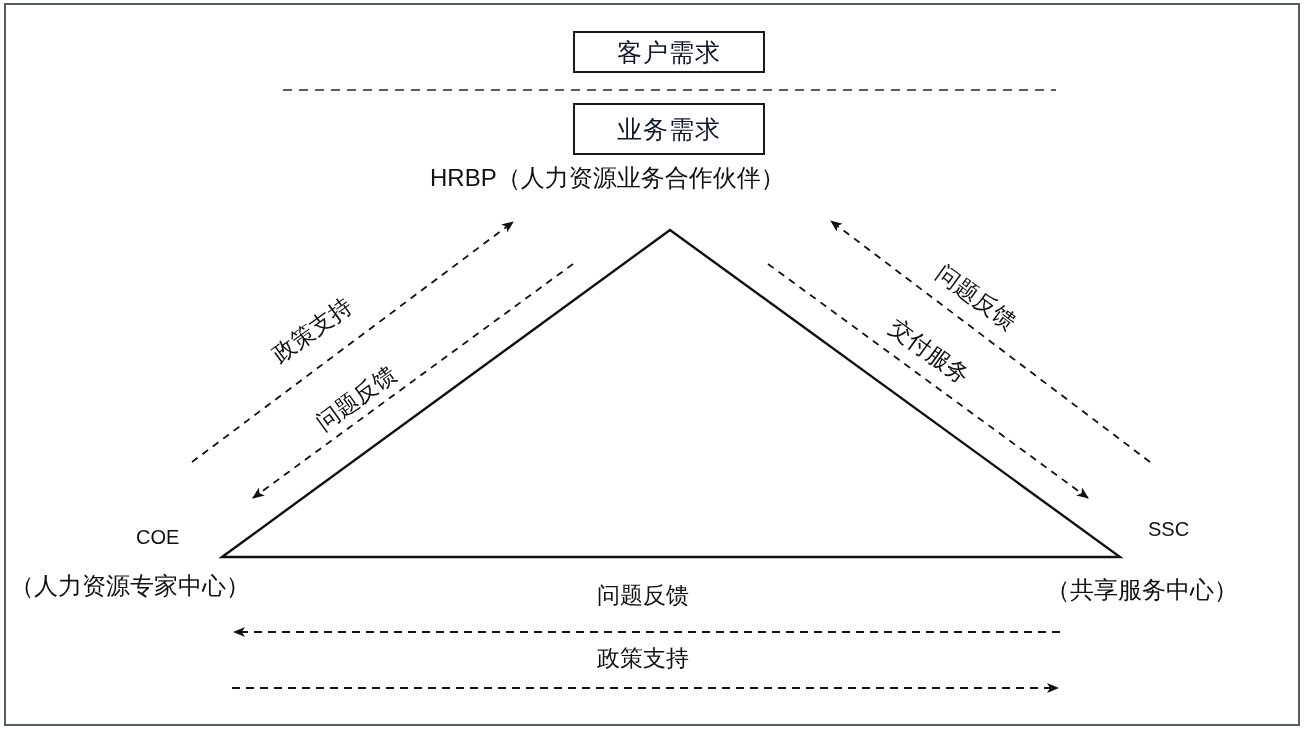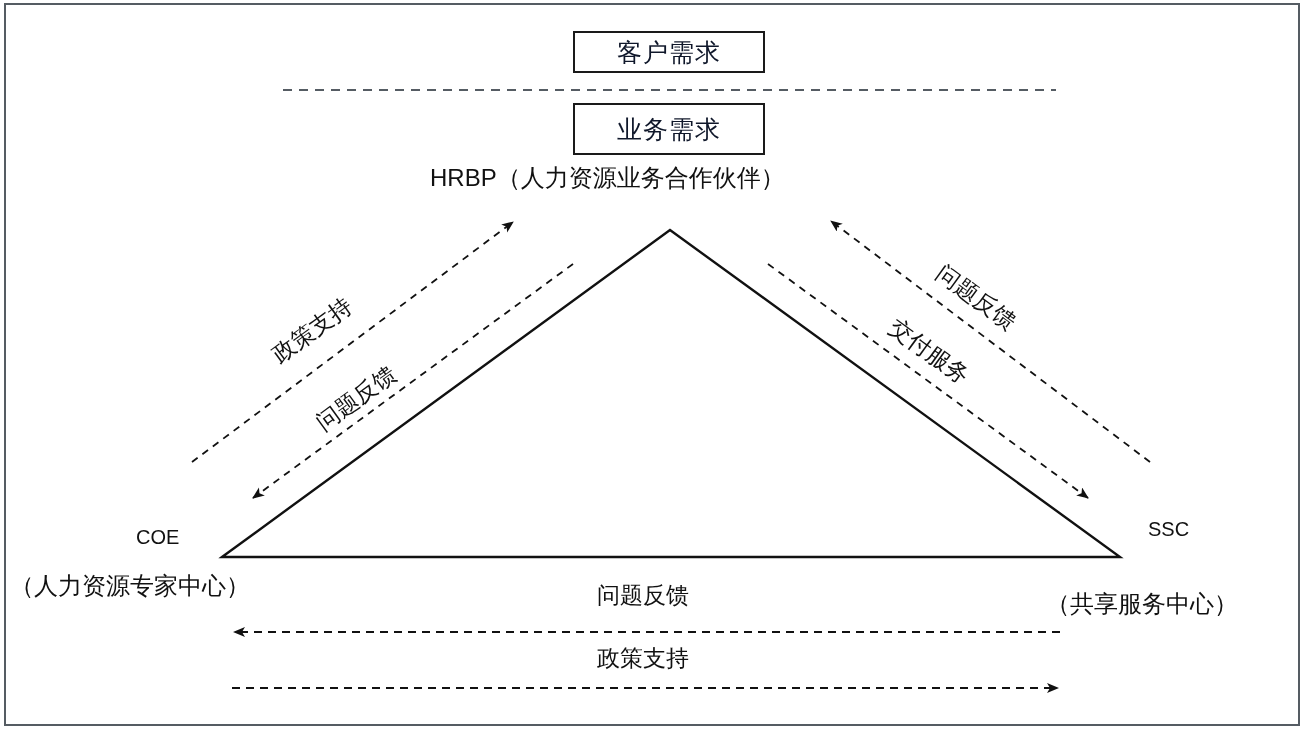--- a/index.html
+++ b/index.html
@@ -110,21 +110,21 @@
   <div class="node-box" style="left:573px; top:103px; width:192px; height:52px;">
     <span>业务需求</span>
   </div>
 
   <div class="lbl lbl-big" style="left:430px; top:162px;">HRBP（人力资源业务合作伙伴）</div>
 
   <div class="lbl lbl-corner-main" style="left:136px; top:526px;">COE</div>
   <div class="lbl lbl-corner-sub" style="left:10px; top:570px;">（人力资源专家中心）</div>
 
   <div class="lbl lbl-corner-main" style="left:1136px; top:518px;margin-left:12px;">SSC</div>
-  <div class="lbl lbl-corner-sub" style="left:1046px; top:588px;">（共享服务中心）</div>
+  <div class="lbl lbl-corner-sub" style="left:1046px; top:574px;">（共享服务中心）</div>
 
   <div class="lbl lbl-edge rot-up" style="left:266px; top:345px;">政策支持</div>
   <div class="lbl lbl-edge rot-up" style="left:310px; top:413px;">问题反馈</div>
 
   <div class="lbl lbl-edge rot-down" style="left:948px; top:258px;">问题反馈</div>
   <div class="lbl lbl-edge rot-down" style="left:901px; top:312px;">交付服务</div>
 
   <div class="lbl lbl-edge" style="left:597px; top:580px;">问题反馈</div>
   <div class="lbl lbl-edge" style="left:597px; top:643px;">政策支持</div>
 

